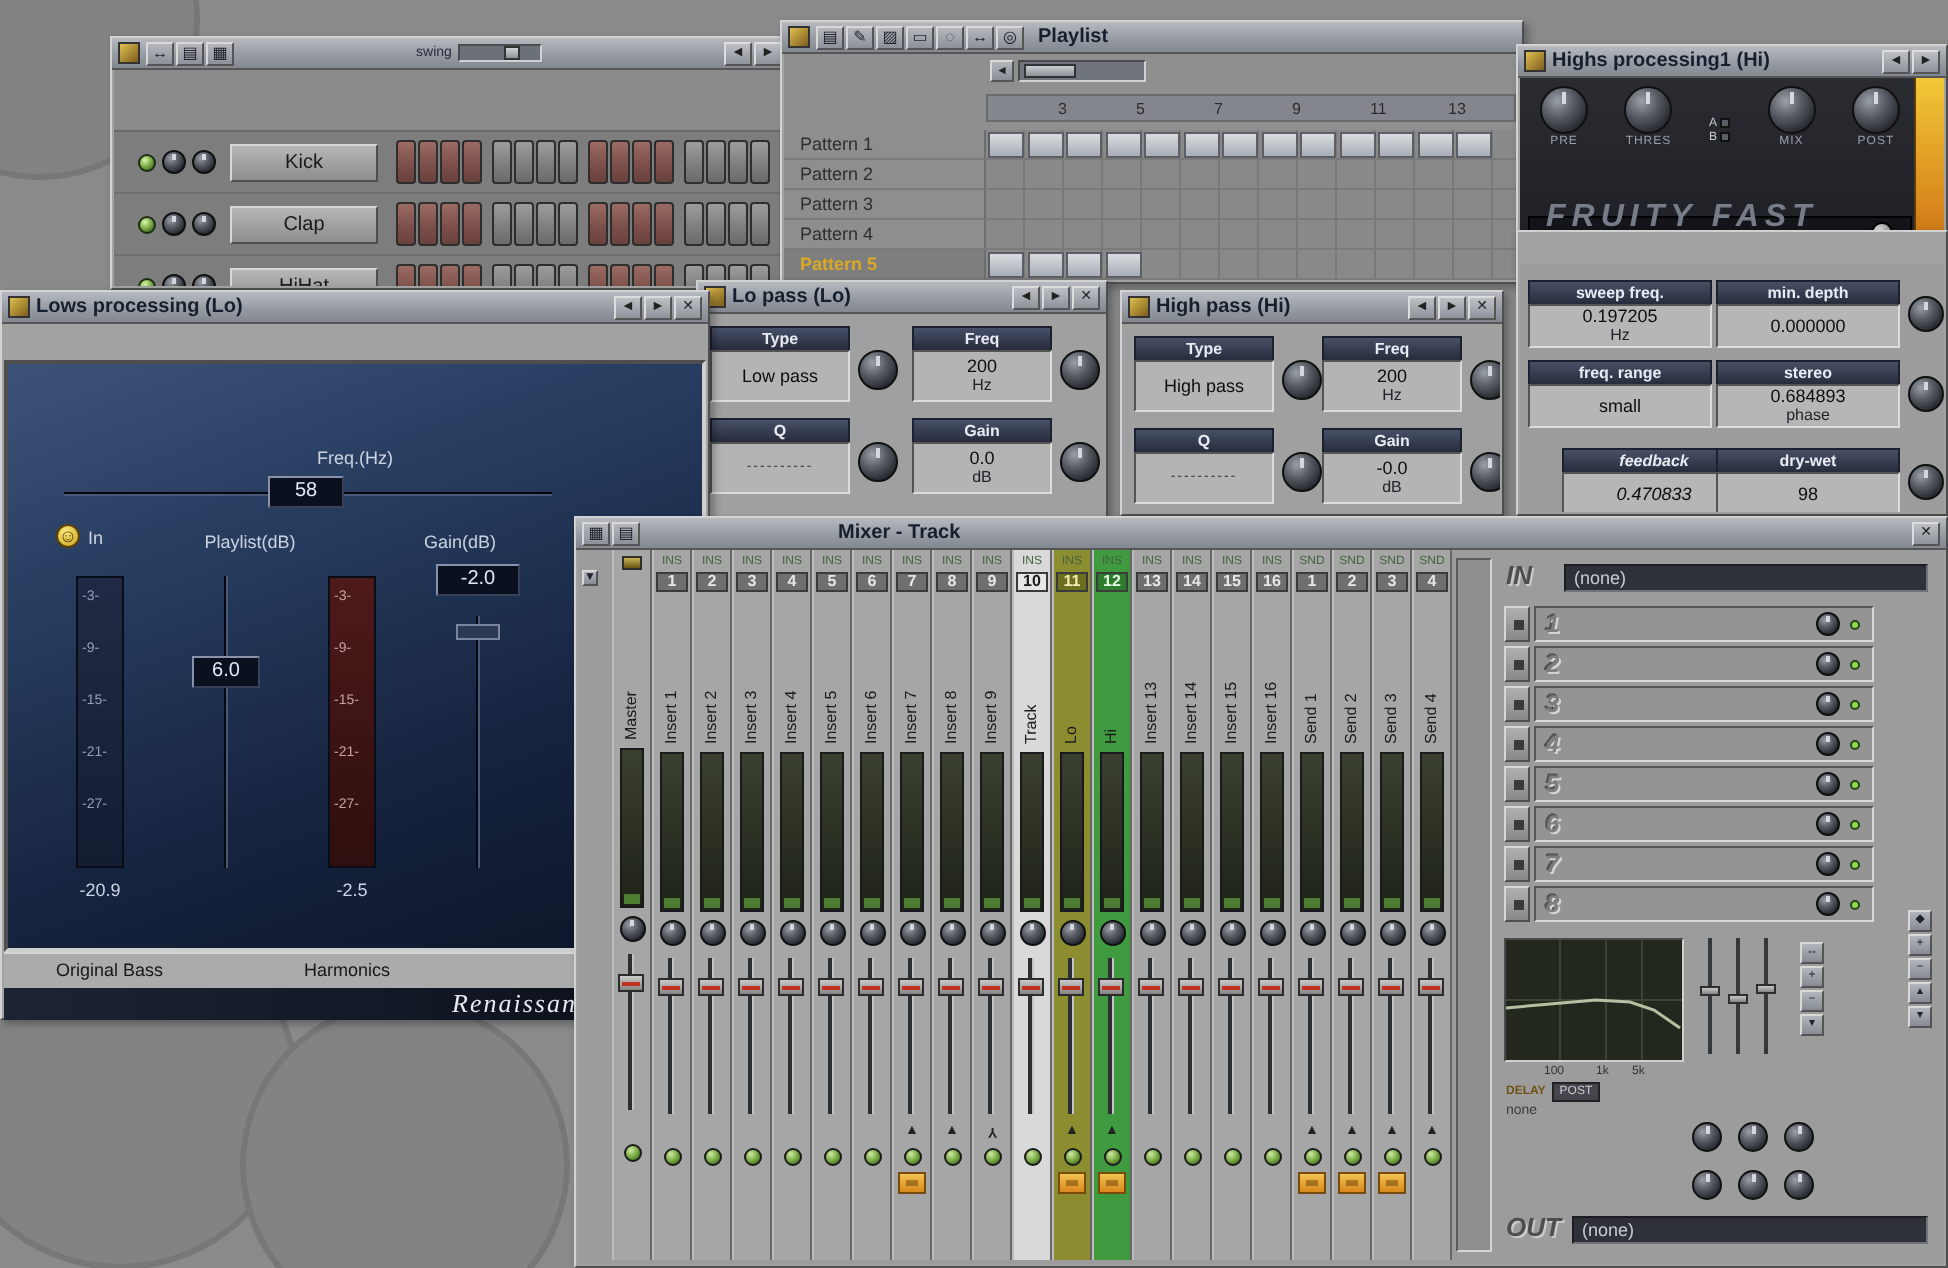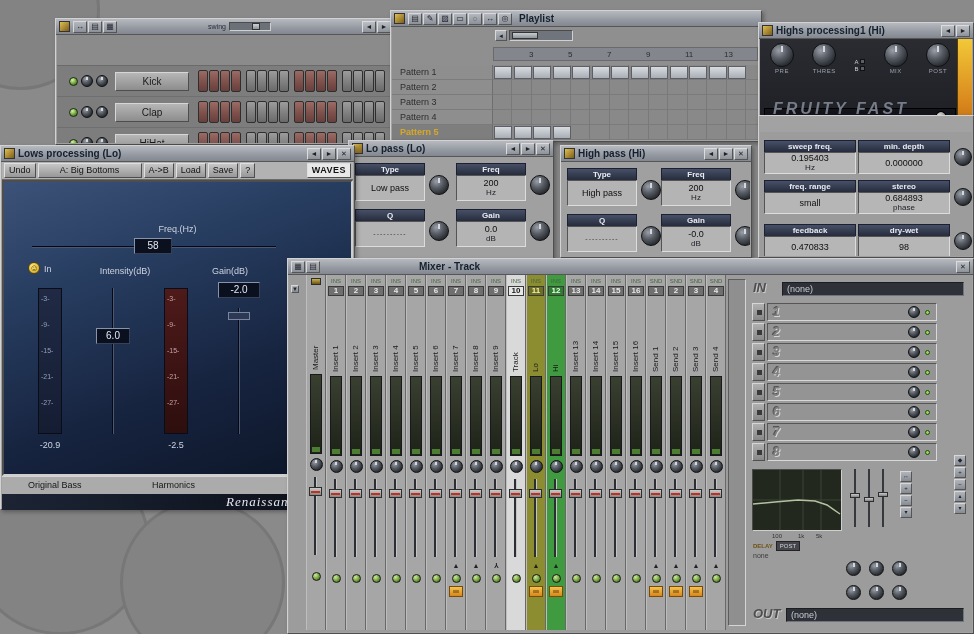--- a/index.html
+++ b/index.html
@@ -367,21 +367,21 @@
     </div>
     <div id="h1-orange"></div>
   </div>
 </div>
 
 <div class="fl-win" id="win-h2">
   <div class="wbody h2-body" id="h2-body">
       <div class="pbox" style="left: 4px; top: 8px;">
         <div class="ph">sweep freq.</div>
         <div class="pv">
-          <div>0.195403</div>
+          <div>0.197205</div>
           <div class="unit">Hz</div>
         </div>
       </div>
       <div class="pbox" style="left: 98px; top: 8px;">
         <div class="ph">min. depth</div>
         <div class="pv">
           <div>0.000000</div>
         </div>
       </div>
       <div class="pbox" style="left: 4px; top: 48px;">
@@ -390,21 +390,21 @@
           <div>small</div>
         </div>
       </div>
       <div class="pbox" style="left: 98px; top: 48px;">
         <div class="ph">stereo</div>
         <div class="pv">
           <div>0.684893</div>
           <div class="unit">phase</div>
         </div>
       </div>
-      <div class="pbox" style="left: 4px; top: 92px;">
+      <div class="pbox" style="left: 21px; top: 92px; font-style: italic;">
         <div class="ph">feedback</div>
         <div class="pv">
           <div>0.470833</div>
         </div>
       </div>
       <div class="pbox" style="left: 98px; top: 92px;">
         <div class="ph">dry-wet</div>
         <div class="pv">
           <div>98</div>
         </div>
@@ -506,36 +506,27 @@
 <div class="fl-win" id="win-lows">
   <div class="tbar">
     <span class="wicon"></span>
     <span class="ttl">Lows processing (Lo)</span>
     <span class="caps" id="lows-caps">
         <div class="cap">◄</div>
         <div class="cap">►</div>
         <div class="cap">✕</div>
       </span>
   </div>
-  <div id="lows-toolbar">
-      <div class="wbtn">Undo</div>
-      <div class="wbtn" style="width: 104px;">A: Big Bottoms</div>
-      <div class="wbtn">A-&gt;B</div>
-      <div class="wbtn">Load</div>
-      <div class="wbtn">Save</div>
-      <div class="wbtn">?</div>
-      <div class="wbtn waves">WAVES</div>
-    </div>
   <div id="lows-plugin">
     <div class="wlabel" style="left:0;width:100%;text-align:center;top:42px">Freq.(Hz)</div>
     <div class="wgroove-h" style="left:28px;width:244px;top:64px"></div>
     <div class="wvalbox" style="left:130px;top:56px;width:38px;height:16px;line-height:14px">58</div>
     <div class="smiley" style="left:24px;top:80px">☺</div>
     <div class="wlabel" style="left:40px;top:82px">In</div>
-    <div class="wlabel" style="left:66px;top:84px;width:110px;text-align:center">Intensity(dB)</div>
+    <div class="wlabel" style="left:66px;top:84px;width:110px;text-align:center">Playlist(dB)</div>
     <div class="wlabel" style="left:208px;top:84px;width:80px">Gain(dB)</div>
     <div class="wvalbox" style="left:214px;top:100px;width:42px;height:16px;line-height:14px">-2.0</div>
     <div class="wmeter blue" id="lows-meter-left" style="left:34px;top:106px">
         <div class="wscale" style="top: 6px;">-3-</div>
         <div class="wscale" style="top: 32px;">-9-</div>
         <div class="wscale" style="top: 58px;">-15-</div>
         <div class="wscale" style="top: 84px;">-21-</div>
         <div class="wscale" style="top: 110px;">-27-</div>
       </div>
     <div class="wgroove-v" style="left:108px;top:106px;height:146px"></div>

